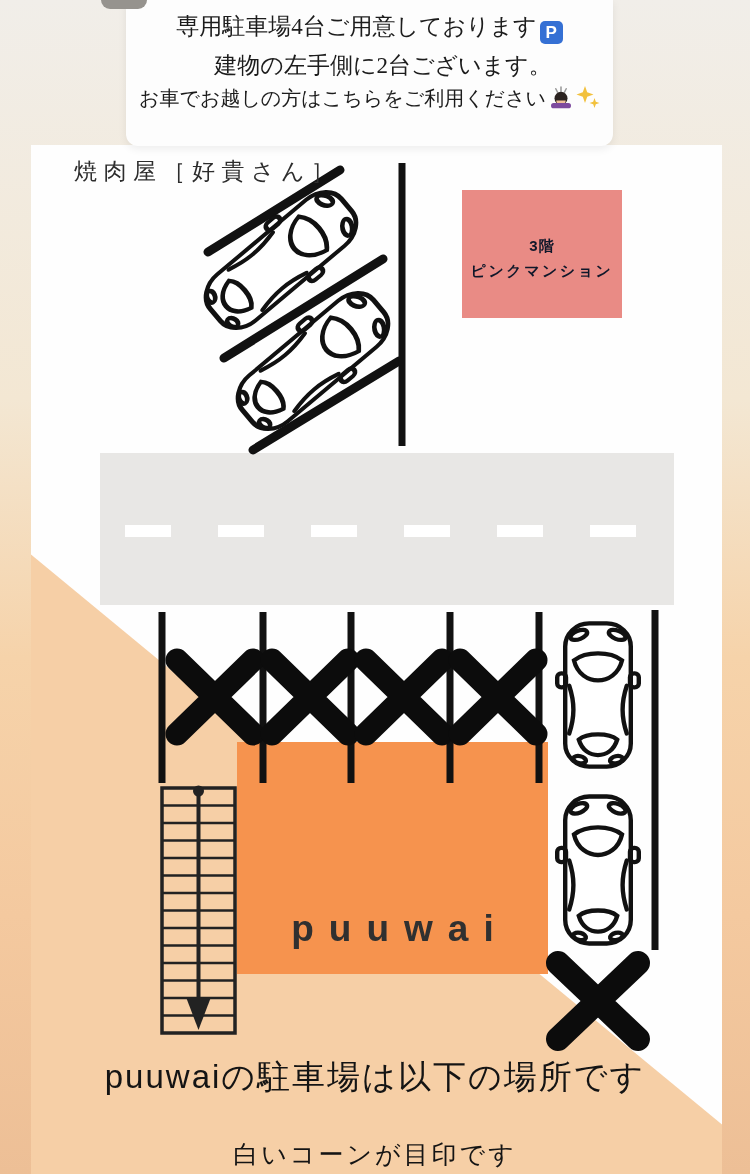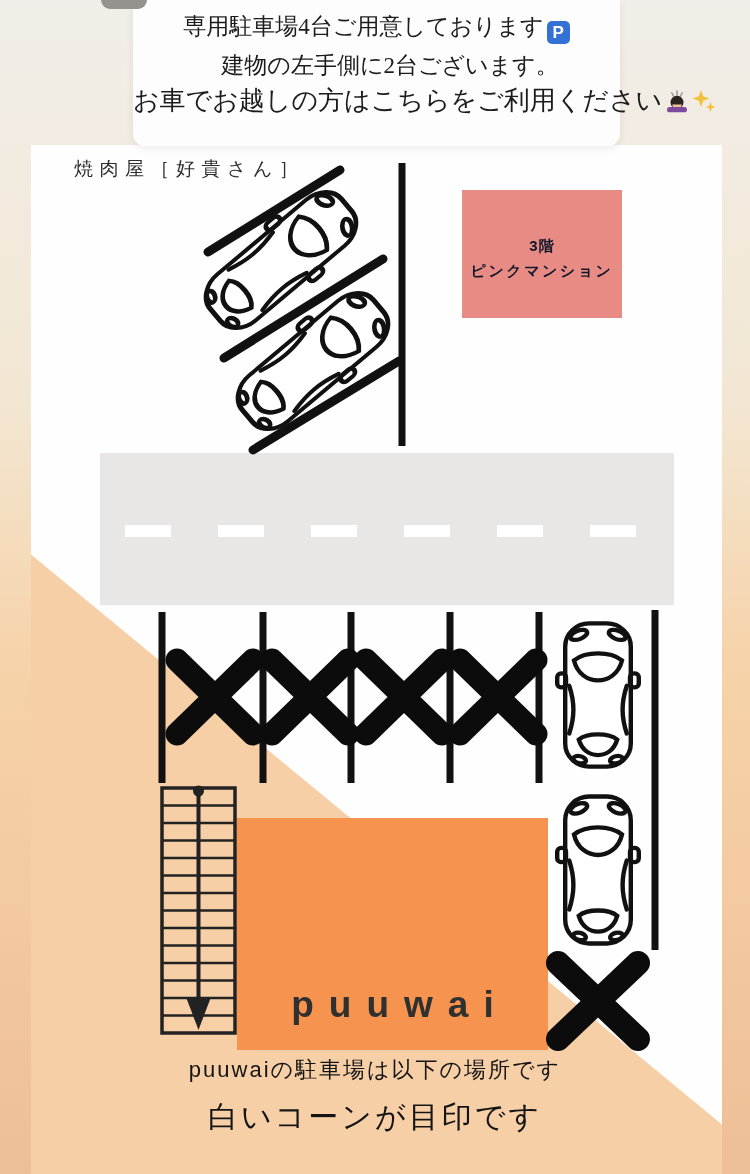--- a/index.html
+++ b/index.html
@@ -15,54 +15,54 @@
     background:#f6cfa6;
     clip-path:polygon(0 39.8%,100% 95.2%,100% 100%,0 100%);
   }
   .road{position:absolute;left:100px;top:453px;width:574px;height:152px;background:#e8e7e5;z-index:3;}
   .pink-building{
     position:absolute;left:462px;top:190px;width:160px;height:128px;background:#e98b85;z-index:6;
     text-align:center;box-sizing:border-box;padding-top:47px;color:#0f172a;
   }
   .pink-building .floor{font-size:15px;font-weight:bold;letter-spacing:1px;margin-bottom:6px;}
   .pink-building .name{font-size:15px;font-weight:bold;letter-spacing:2.5px;text-align:center;}
-  .orange-building{position:absolute;left:237px;top:818px;width:311px;height:232px;background:#f6934e;z-index:4;}
+  .orange-building{position:absolute;left:237px;top:742px;width:311px;height:232px;background:#f6934e;z-index:4;}
   .orange-building .shop-name{
     position:absolute;left:0;right:0;bottom:24px;text-align:center;
     font-size:37px;font-weight:600;letter-spacing:15px;padding-left:15px;color:#303030;
   }
   .yakiniku-label{
     position:absolute;left:74px;top:156px;z-index:6;
-    font-size:19px;font-weight:500;letter-spacing:6.5px;color:#2d2d2d;white-space:nowrap;
+    font-size:23px;font-weight:500;letter-spacing:6.5px;color:#2d2d2d;white-space:nowrap;
   }
   .lineart{position:absolute;left:0;top:0;width:750px;height:1174px;z-index:5;pointer-events:none;}
   
   .notice-box{
-    position:absolute;left:133px;top:0;width:487px;height:146px;z-index:7;
+    position:absolute;left:126px;top:0;width:487px;height:146px;z-index:7;
     background:#fdfdfd;border-radius:0 0 12px 12px;box-shadow:0 3px 8px rgba(0,0,0,.07);
     font-family:"Liberation Serif","DejaVu Serif",serif;color:#1c1c1c;
     text-align:center;box-sizing:border-box;padding-top:13px;
   }
   .notice-line{white-space:nowrap;line-height:1.25;}
   .nl1{font-size:23px;margin-bottom:8px;}
   .nl2{font-size:24px;margin-bottom:6px;}
   .nl3{font-size:23px;margin-bottom:4px;margin-left:27px;}
-  .nl4{font-size:26px;}
+  .nl4{font-size:20px;}
   .emoji-badge{
     display:inline-block;vertical-align:-4px;width:23px;height:23px;margin-left:3px;
     background:#3570d4;border-radius:5px;color:#ffffff;font-size:17px;line-height:23px;
     font-family:"Liberation Sans",sans-serif;font-weight:bold;text-align:center;
   }
   .mini-icon{display:inline-block;vertical-align:-4px;margin-left:2px;}
   .top-tab{position:absolute;left:101px;top:0;width:46px;height:9px;background:#96938e;border-radius:0 0 9px 9px;z-index:8;}
   .footer-note{
     position:absolute;left:0;right:0;text-align:center;z-index:6;color:#141414;font-weight:500;
   }
-  .fl1{top:1055px;font-size:22px;letter-spacing:2px;}
-  .fl2{top:1097px;font-size:30px;letter-spacing:3px;font-family:Liberation Serif, serif;}
+  .fl1{top:1055px;font-size:33px;letter-spacing:2px;}
+  .fl2{top:1138px;font-size:25px;letter-spacing:3px;font-family:Liberation Serif, serif;}
 </style>
 </head>
 <body>
 
 <div class="stage">
 
   <div class="map-area">
     <div class="peach-triangle"></div>
   </div>
 

